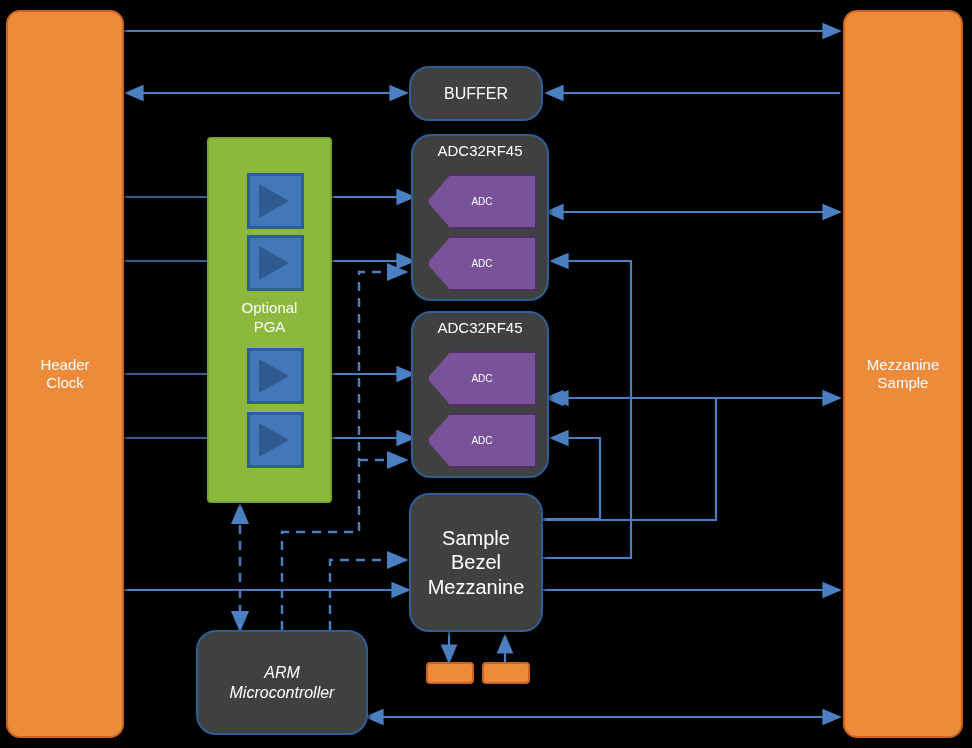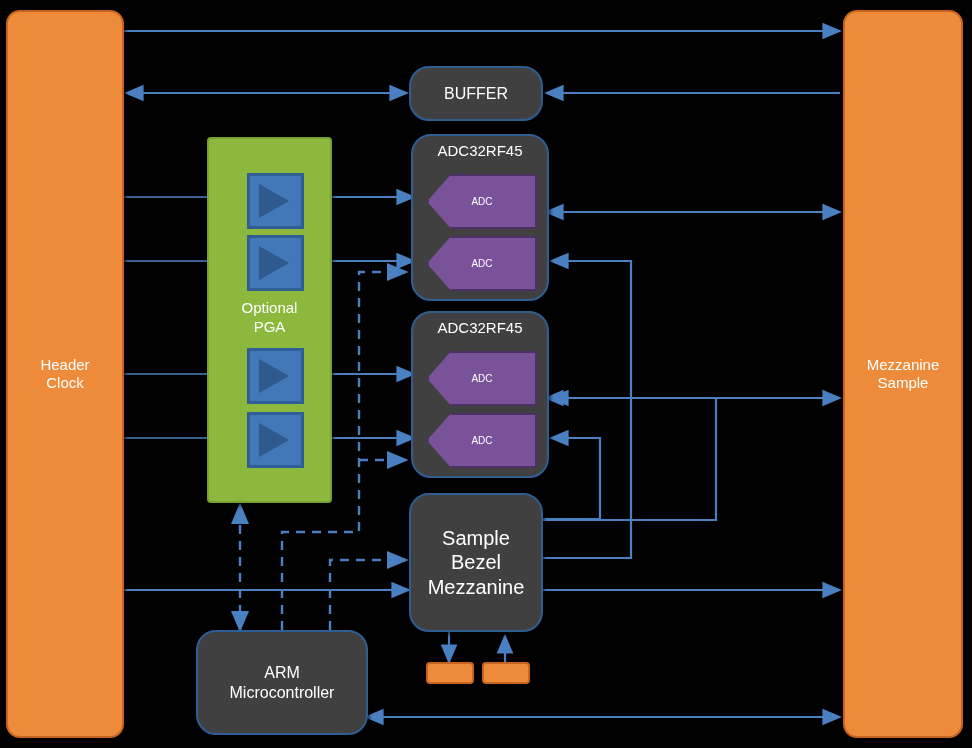--- a/index.html
+++ b/index.html
@@ -235,21 +235,21 @@
   </div>
 
   <div class="node blueblock sclk-label" style="left:409px; top:493px; width:134px; height:139px;">
     <div>
       <div>Sample</div>
       <div>Bezel</div>
       <div>Mezzanine</div>
     </div>
   </div>
 
-  <div class="node blueblock arm-label" style="left:196px; top:630px; width:172px; height:105px;">
+  <div class="node blueblock arm-label" style="left:196px; top:630px; width:172px; height:105px;font-style:italic;">
     <div>
       <div>ARM</div>
       <div>Microcontroller</div>
     </div>
   </div>
 
   <div class="conn" style="left:426px; top:662px; width:48px; height:22px;"></div>
   <div class="conn" style="left:482px; top:662px; width:48px; height:22px;"></div>
 
 </div>

